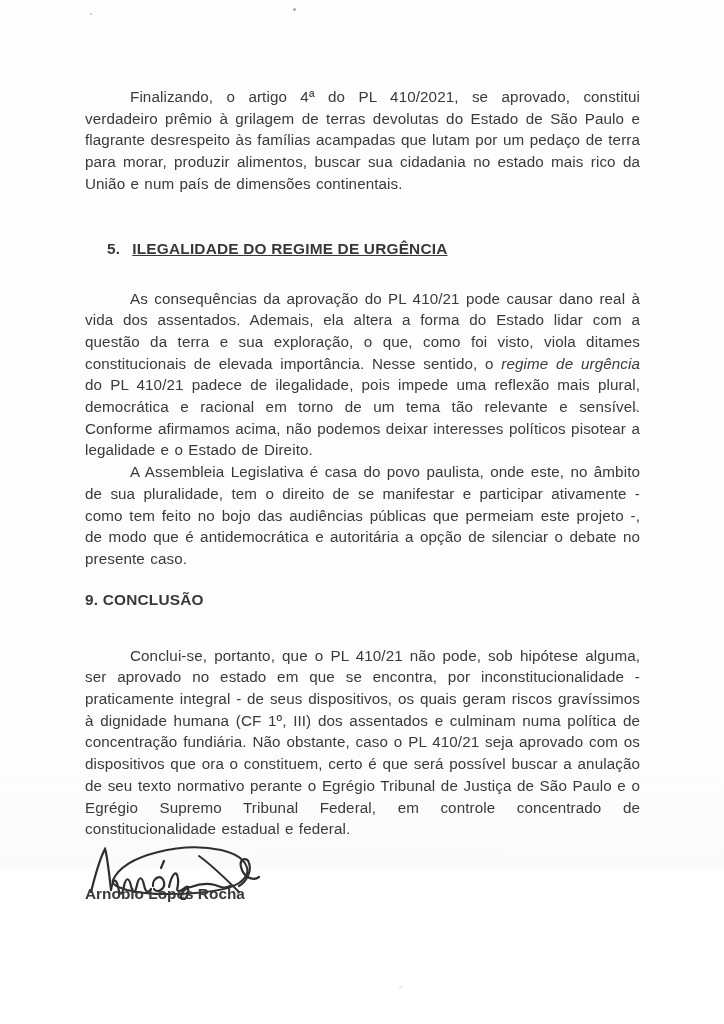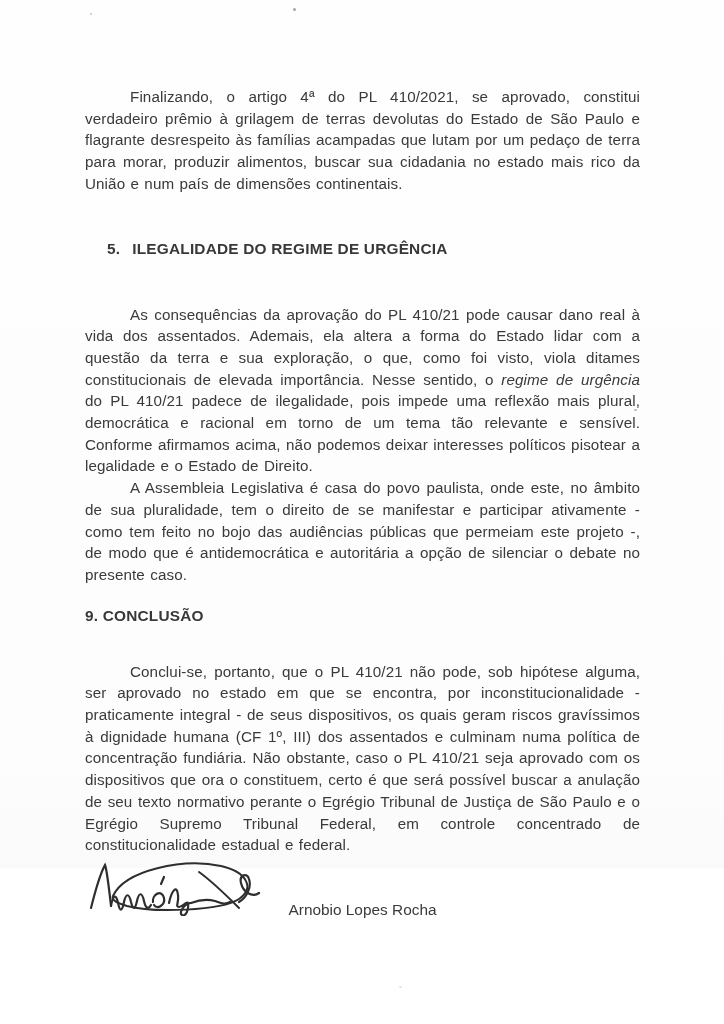--- a/index.html
+++ b/index.html
@@ -33,35 +33,34 @@
   }
   p.body-par .em { font-style: italic; margin-top: 20px; }
   .heading {
     margin: 0;
     font-size: 15.4px;
     line-height: 22px;
     font-weight: bold;
     color: #383838;
     letter-spacing: 0.2px;
   }
-  .heading-1 { margin-top: 43px; margin-bottom: 44px; padding-left: 22px; }
+  .heading-1 { margin-top: 43px; margin-bottom: 28px; padding-left: 22px; text-decoration: underline; }
   .heading-1 .h-num { display: inline-block; margin-right: 12px; }
   .par-2 { margin-top: 0; }
   .par-3 { margin-top: 7px; }
   .heading-2 { margin-top: 19px; margin-bottom: 34px; }
   .par-4 { margin-top: 0; }
   .signature-block { margin-top: 2px; position: relative; }
   .signature-svg { display: block; margin-left: 2px; }
   .signer-name {
     margin: -17px 0 0 0;
     font-size: 15.4px;
     line-height: 21px;
-    font-weight: normal;
+    font-weight: bold;
     color: #3a3a3a;
-    text-align: center;
   }
   .signer-title {
     margin: 0;
     font-size: 15.4px;
     line-height: 22px;
     font-weight: bold;
     color: #3a3a3a;
   }
   .speck { position: absolute; background: #8a8a8a; border-radius: 50%; }
   .speck-1 { left: 293px; top: 8px;  width: 3px; height: 3px; opacity: .75; }

